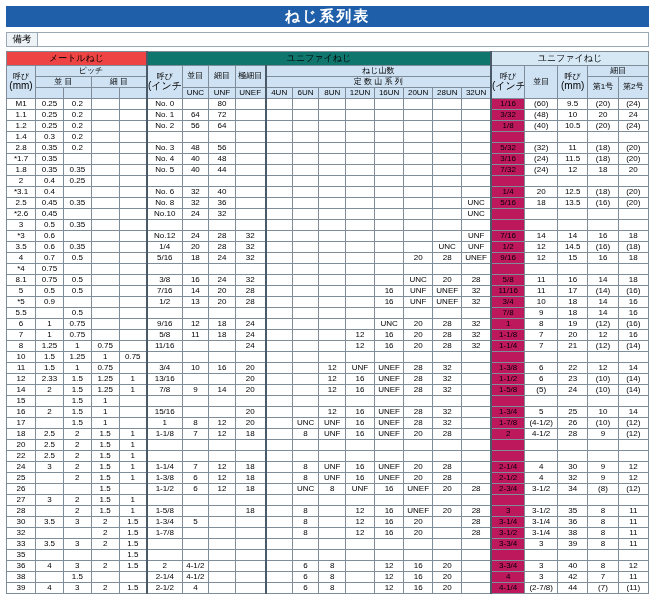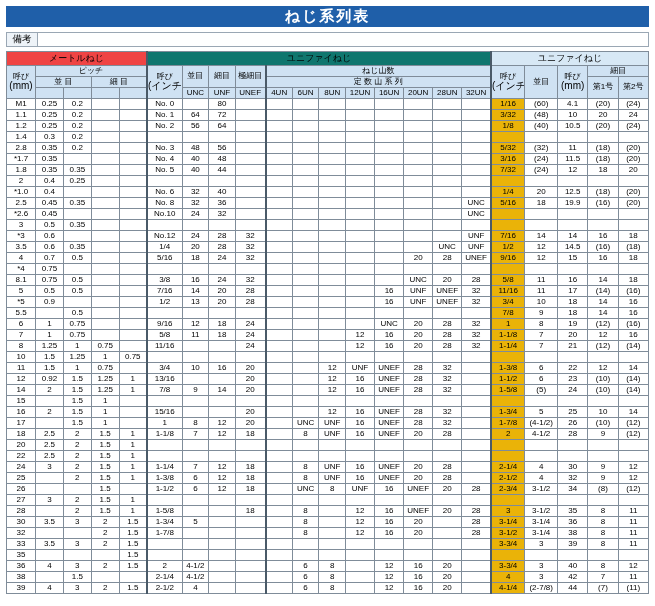--- a/index.html
+++ b/index.html
@@ -55,21 +55,21 @@
     line-height:1.05;
     font-weight:normal;
     white-space:nowrap;
     overflow:hidden;
   }
   .hdr{background:#cfe2f3;font-size:9px;}
   .hdr2{background:#cfe2f3;font-size:8px;}
   .grp-metric{background:#ef4444;}
   .grp-unified{background:#0f766e;}
   .grp-whit{background:#d7e8f5;}
-  .cell-blue{background:#eab308;}
+  .cell-blue{background:#be185d;}
   .lefty{text-align:left;padding-left:2px;}
   .righty{text-align:right;padding-right:2px;}
   .sz{font-size:10px;}
   .thickright{border-right:2px solid #4a5a68 !important;}
   .rowh{height:10.2px;}
 </style>
 </head>
 <body>
 
 <div id="page">
@@ -177,21 +177,21 @@
           <td></td>
           <td></td>
           <td></td>
           <td></td>
           <td></td>
           <td></td>
           <td></td>
           <td class="thickright"></td>
           <td class="cell-blue">1/16</td>
           <td>(60)</td>
-          <td>4.1</td>
+          <td>9.5</td>
           <td>(20)</td>
           <td>(24)</td>
         </tr>
         <tr class="rowh">
           <td class="lefty">1.1</td>
           <td class="lefty">0.25</td>
           <td class="lefty">0.2</td>
           <td class="lefty"></td>
           <td class="lefty thickright"></td>
           <td class="righty">No. 1</td>
@@ -350,21 +350,21 @@
           <td></td>
           <td></td>
           <td class="thickright"></td>
           <td class="cell-blue"></td>
           <td></td>
           <td></td>
           <td></td>
           <td></td>
         </tr>
         <tr class="rowh">
-          <td class="lefty">*1.0</td>
+          <td class="lefty">*3.1</td>
           <td class="lefty">0.4</td>
           <td class="lefty"></td>
           <td class="lefty"></td>
           <td class="lefty thickright"></td>
           <td class="righty">No. 6</td>
           <td>32</td>
           <td>40</td>
           <td class="thickright"></td>
           <td></td>
           <td></td>
@@ -393,21 +393,21 @@
           <td></td>
           <td></td>
           <td></td>
           <td></td>
           <td></td>
           <td></td>
           <td></td>
           <td class="thickright">UNC</td>
           <td class="cell-blue">5/16</td>
           <td>18</td>
-          <td>19.9</td>
+          <td>13.5</td>
           <td>(16)</td>
           <td>(20)</td>
         </tr>
         <tr class="rowh">
           <td class="lefty">*2.6</td>
           <td class="lefty">0.45</td>
           <td class="lefty"></td>
           <td class="lefty"></td>
           <td class="lefty thickright"></td>
           <td class="righty">No.10</td>
@@ -759,21 +759,21 @@
           <td>32</td>
           <td class="thickright"></td>
           <td class="cell-blue">1-3/8</td>
           <td>6</td>
           <td>22</td>
           <td>12</td>
           <td>14</td>
         </tr>
         <tr class="rowh">
           <td class="lefty">12</td>
-          <td class="lefty">0.92</td>
+          <td class="lefty">2.33</td>
           <td class="lefty">1.5</td>
           <td class="lefty">1.25</td>
           <td class="lefty thickright">1</td>
           <td class="righty">13/16</td>
           <td></td>
           <td></td>
           <td class="thickright">20</td>
           <td></td>
           <td></td>
           <td>12</td>

